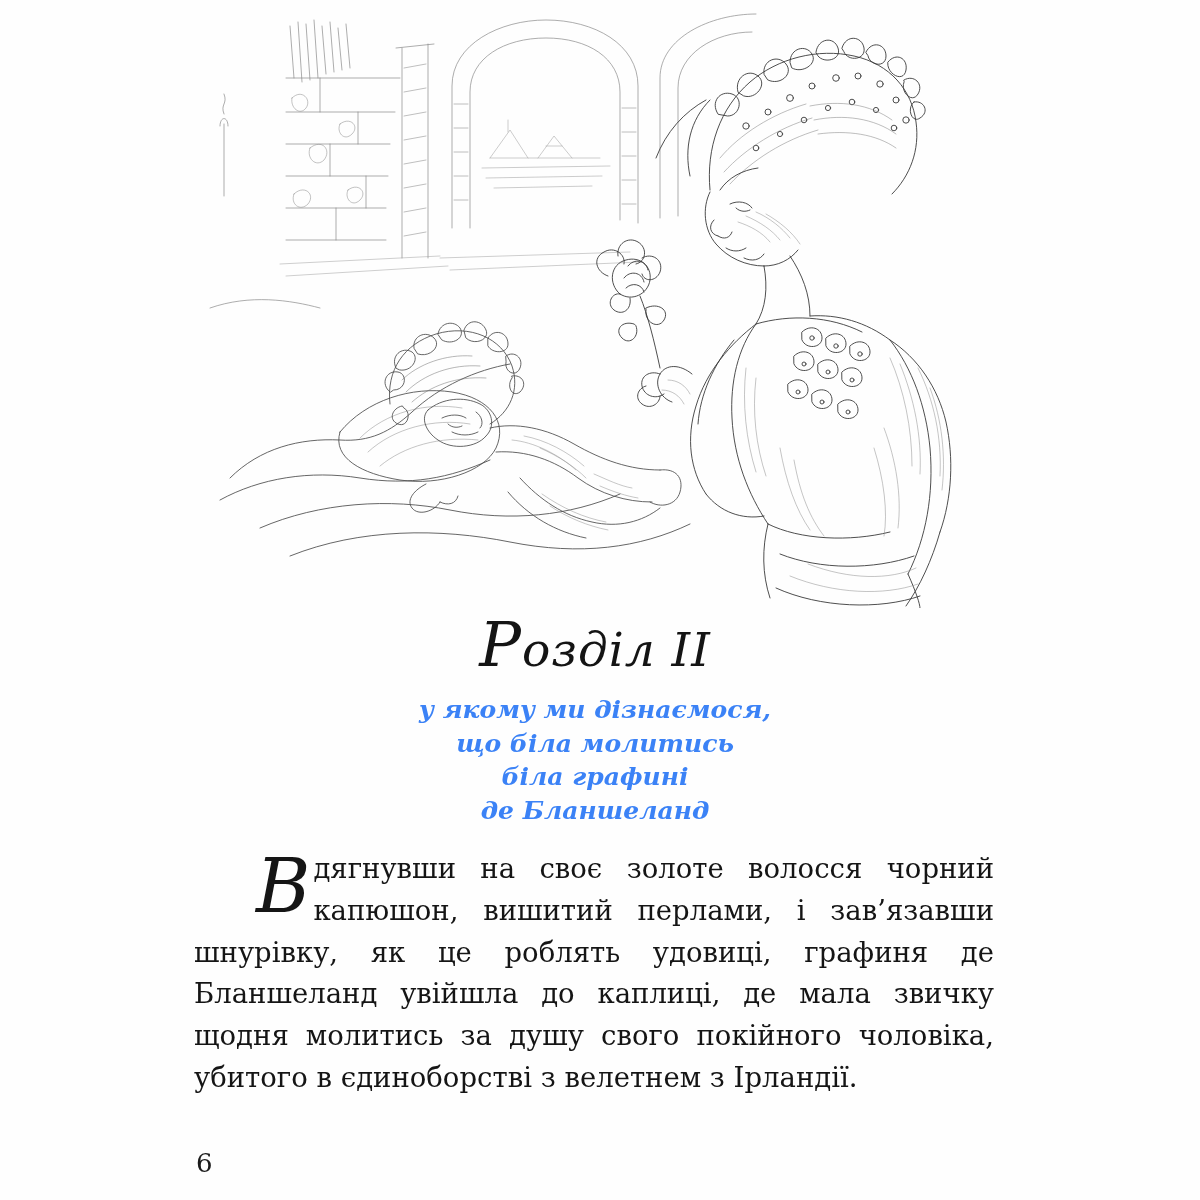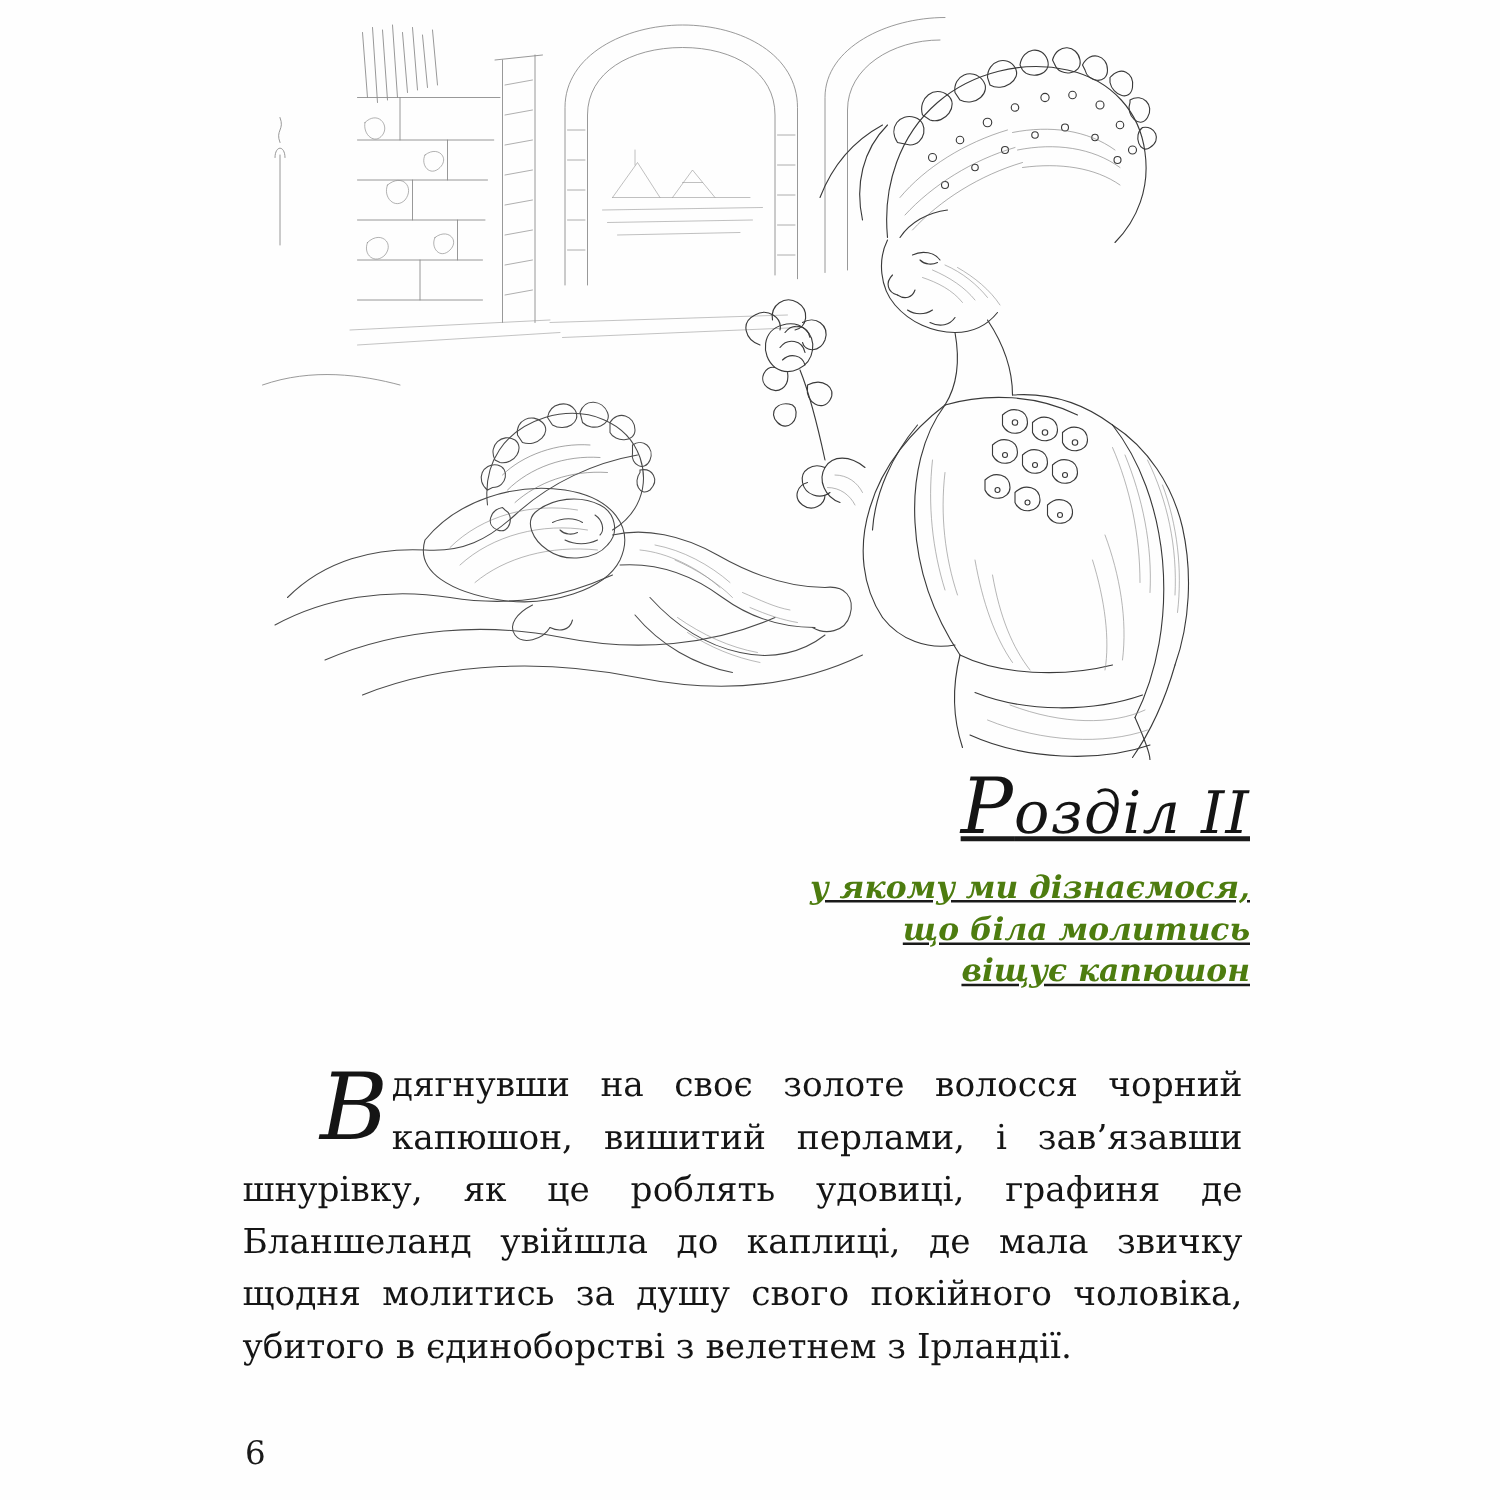--- a/index.html
+++ b/index.html
@@ -34,42 +34,41 @@
     width: 100%;
     height: 100%;
   }
 
   
   .chapter-block {
     position: absolute;
     left: 190px;
     top: 612px;
     width: 810px;
-    text-align: right;
-    text-decoration: underline;
+    text-align: center;
   }
   .chapter-title {
     font-family: "DejaVu Serif", serif;
     font-style: italic;
     font-size: 47px;
     letter-spacing: 1px;
     color: #141414;
     line-height: 1.05;
   }
   .chapter-title .drop {
     font-size: 62px;
   }
   .chapter-subtitle {
     margin-top: 16px;
     font-family: "DejaVu Serif", serif;
     font-style: italic;
     font-weight: bold;
     font-size: 25px;
     line-height: 1.34;
-    color: #4d7c0f;
+    color: #3b82f6;
   }
 
   
   .body-text {
     position: absolute;
     left: 194px;
     top: 848px;
     width: 800px;
     font-family: "DejaVu Serif", serif;
     font-size: 27.5px;
@@ -408,21 +407,22 @@
     </svg>
   </div>
 
   <div class="chapter-block">
     <div class="chapter-title">
       <span class="drop">Р</span><span>озділ II</span>
     </div>
     <div class="chapter-subtitle">
       <div>у якому ми дізнаємося,</div>
       <div>що біла молитись</div>
-      <div>віщує капюшон</div>
+      <div>біла графині</div>
+      <div>де Бланшеланд</div>
     </div>
   </div>
 
   <div class="body-text">
     <span class="initial">В</span><span>дягнувши на своє золоте волосся чорний капюшон, вишитий перлами, і зав’язавши шнурів­ку, як це роблять удовиці, графиня де Бланшеланд увійшла до каплиці, де мала звичку щодня молитись за душу свого покійного чоловіка, убитого в єдино­борстві з велетнем з Ірландії.</span>
   </div>
 
   <div class="page-number">6</div>
 
 </div>

